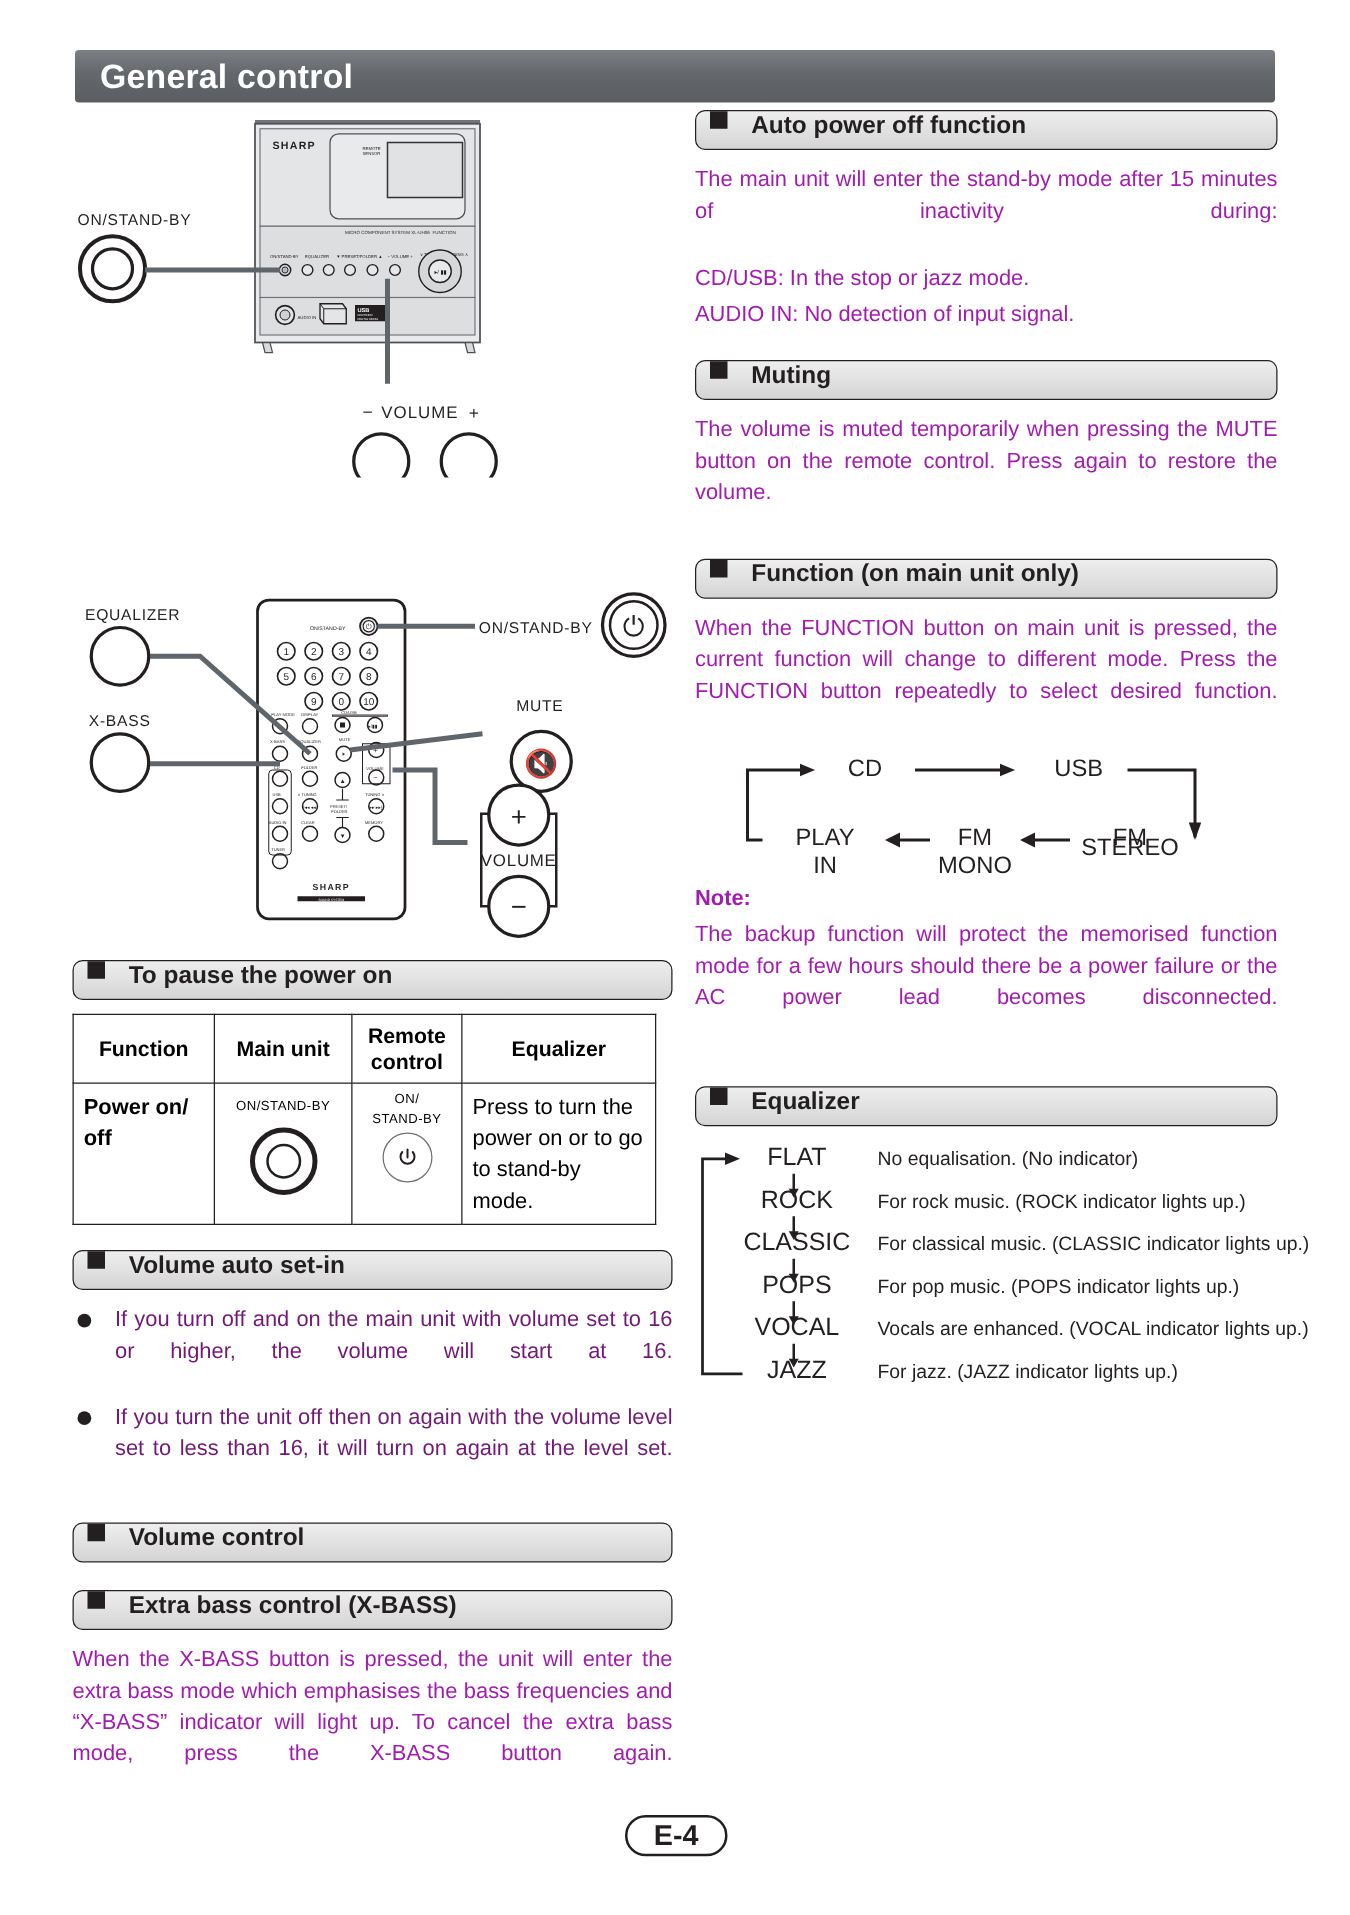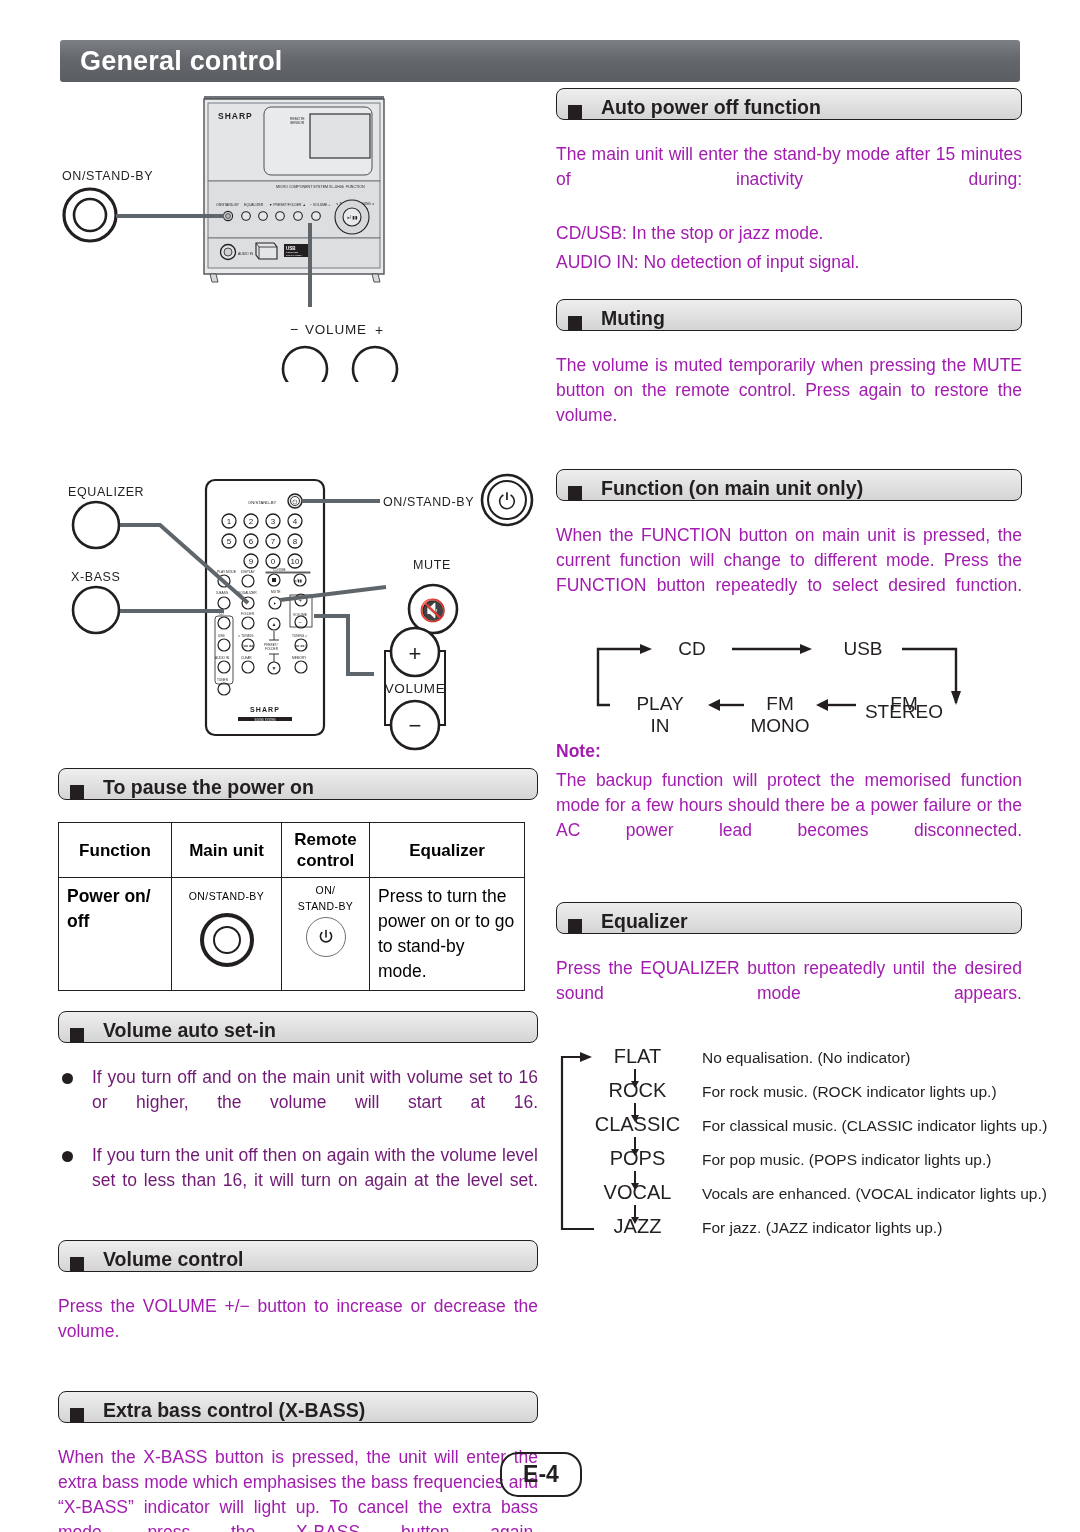--- a/index.html
+++ b/index.html
@@ -35,23 +35,23 @@
   
   .col-left  { position: absolute; left: 58px;  top: 92px; width: 480px; }
   .col-right { position: absolute; left: 556px; top: 88px; width: 466px; }
 
   
   .sec-head {
     border: 1.6px solid #231f20;
     border-radius: 8px;
     background: linear-gradient(to bottom, #eeeeee 0%, #e0e0e0 55%, #d4d4d4 100%);
     height: 32px;
-    display: flex; align-items: flex-end;
+    display: flex; align-items: flex-start;
     padding-left: 11px;
-    margin-bottom: 22px;
+    margin-bottom: 11px;
   }
   .sec-head .bullet {
     width: 14px; height: 14px;
     background: #231f20;
     display: inline-block;
     flex: 0 0 auto;
   }
   .sec-head .htxt {
     font-size: 19.5px; font-weight: bold;
     margin-left: 19px;
@@ -161,21 +161,21 @@
   }
   .eq-arrow:after {
     content: ""; position: absolute; left: -3px; top: 12px;
     border-left: 4px solid transparent; border-right: 4px solid transparent;
     border-top: 7px solid #231f20;
   }
 
   
   .pagenum {
     position: absolute; left: 500px; top: 1452px;
-    width: 82px; height: 45px;
+    width: 82px; height: 33px;
     border: 2.2px solid #231f20; border-radius: 18px;
     display: flex; align-items: center; justify-content: center;
     font-size: 23px; font-weight: bold; color: #231f20;
   }
 
   
   .diagram { position: relative; }
 </style>
 </head>
 <body>
@@ -436,21 +436,20 @@
         <span>If you turn the unit off then on again with the volume level set to less than 16, it will turn on again at the level set.</span>
       </li>
     </ul>
   </div>
 
   <div style="margin-top:22px;">
     <div class="sec-head">
       <span class="bullet"></span>
       <span class="htxt">Volume control</span>
     </div>
-    <p class="body just">Press the VOLUME +/− button to increase or decrease the volume.</p>
   </div>
 
   <div style="margin-top:22px;">
     <div class="sec-head">
       <span class="bullet"></span>
       <span class="htxt">Extra bass control (X-BASS)</span>
     </div>
     <p class="body just">When the X-BASS button is pressed, the unit will enter the extra bass mode which emphasises the bass frequencies and “X-BASS” indicator will light up. To cancel the extra bass mode, press the X-BASS button again.</p>
   </div>
 
@@ -513,21 +512,20 @@
   <div style="height:6px;"></div>
   <p class="body note-lbl">Note:</p>
   <p class="body just">The backup function will protect the memorised function mode for a few hours should there be a power failure or the AC power lead becomes disconnected.</p>
 
   <div class="gap-l"></div>
 
   <div class="sec-head">
     <span class="bullet"></span>
     <span class="htxt">Equalizer</span>
   </div>
-  <p class="body just">Press the EQUALIZER button repeatedly until the desired sound mode appears.</p>
 
   <div class="eqflow">
 
     <svg width="60" height="200" viewBox="0 0 60 200" style="position:absolute;left:0;top:4px;">
       <polyline points="38,180 6,180 6,8 24,8" fill="none" stroke="#231f20" stroke-width="2.2"></polyline>
       <polygon points="24,3 36,8 24,13" fill="#231f20"></polygon>
     </svg>
 
     <div class="eq-row" style="top:0;">
       <span class="eq-name">FLAT</span>

